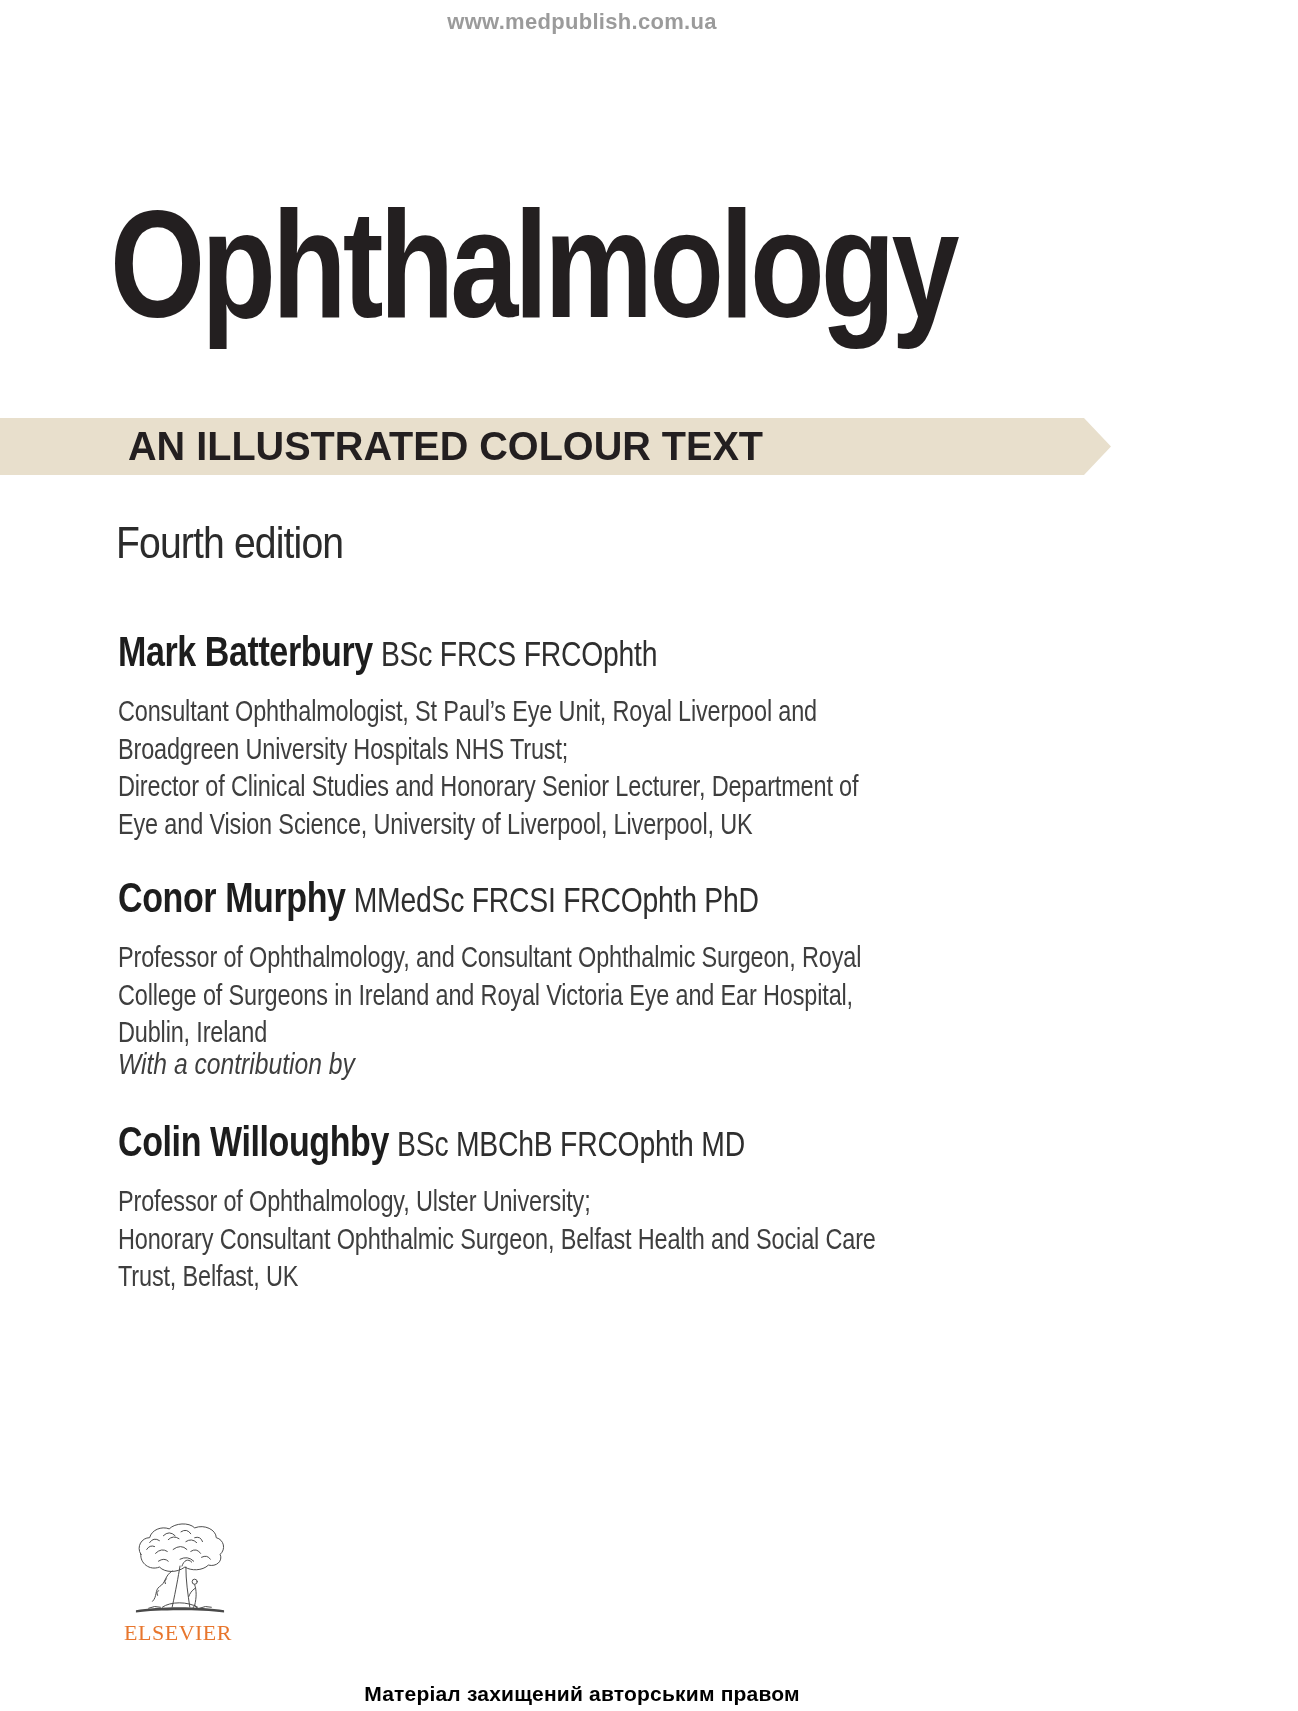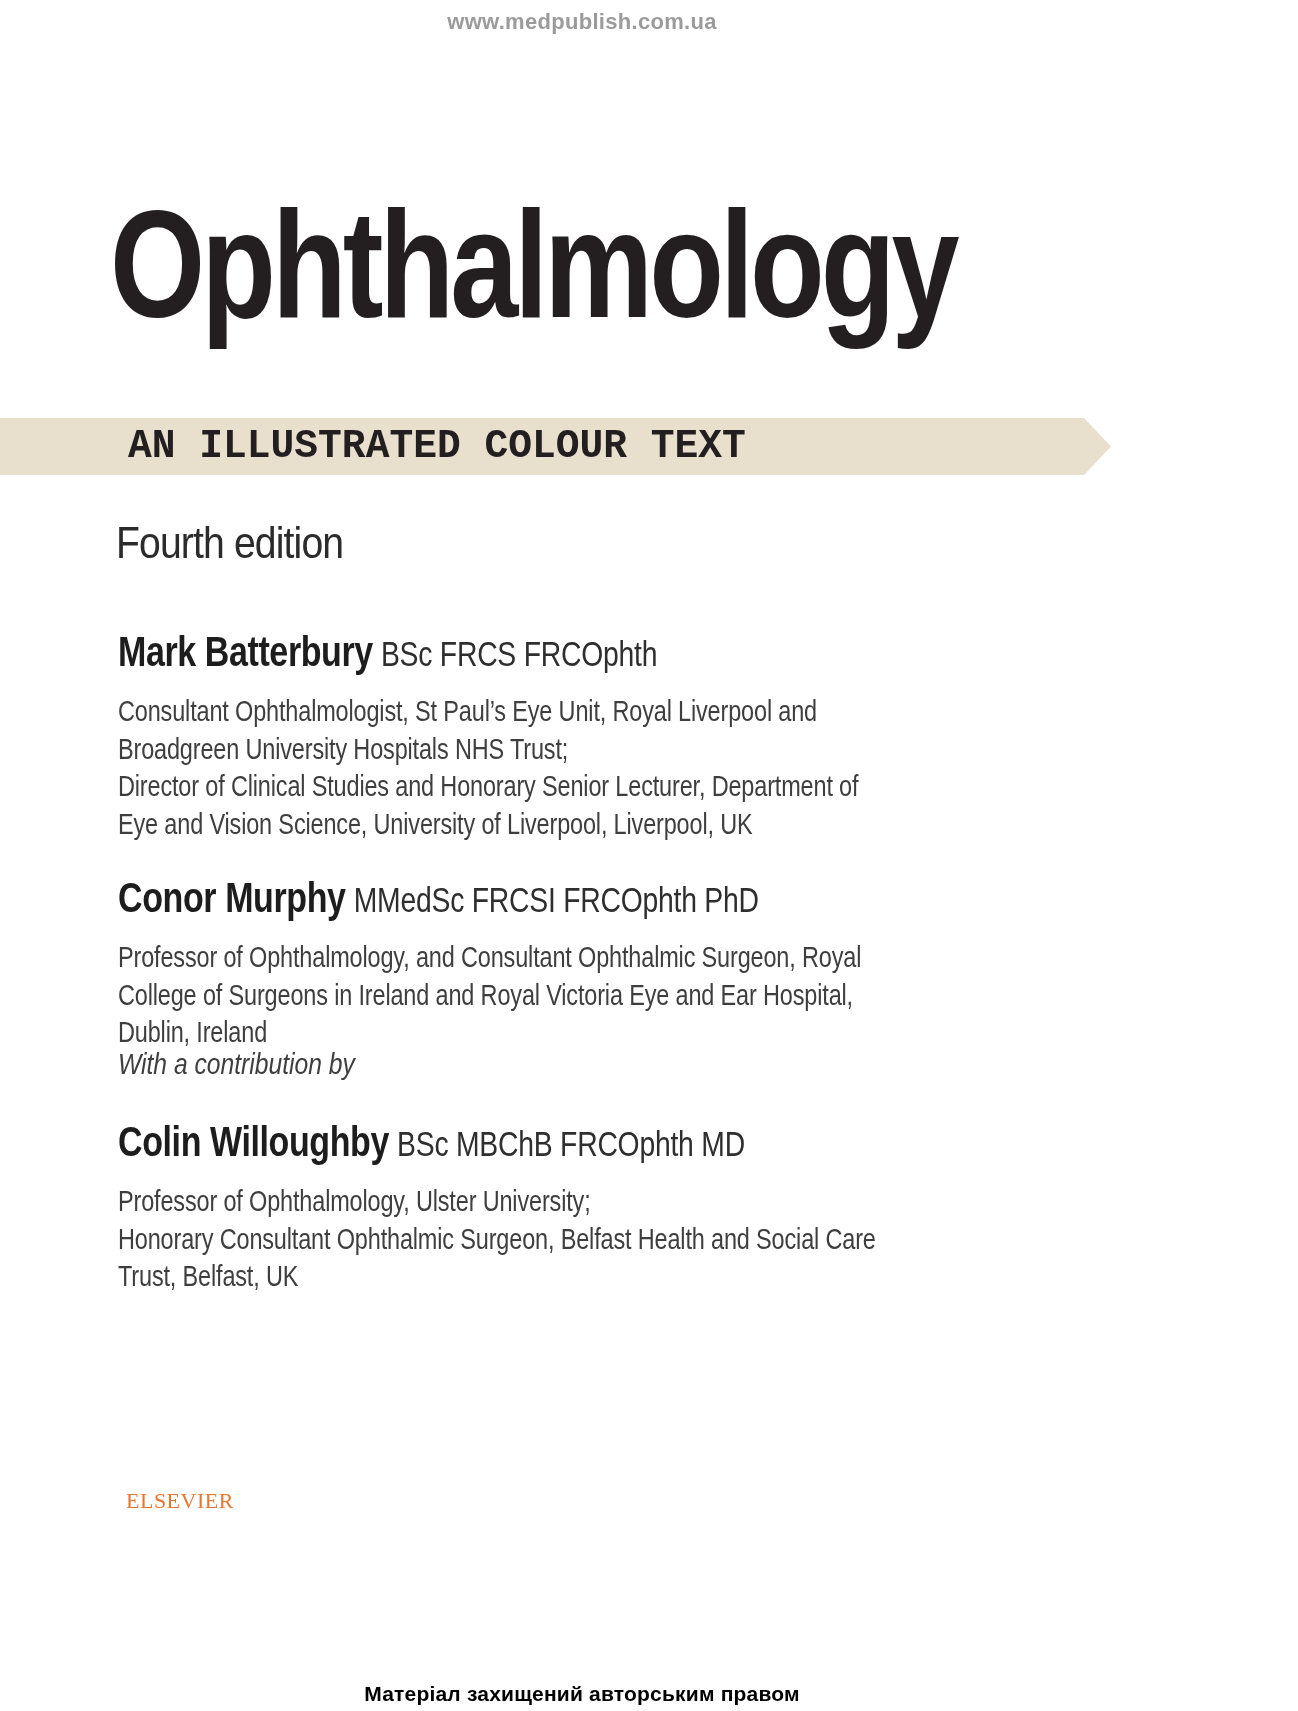--- a/index.html
+++ b/index.html
@@ -23,21 +23,21 @@
     font-size:153px; font-weight:bold; line-height:1;
     letter-spacing:-5px;
     transform:scaleX(0.80); transform-origin:left top;
     color:#231f20; white-space:nowrap;
   }
   .banner {
     position:absolute; left:0; top:418px;
     width:1111px; height:57px;
     background:#e8dfcc;
     clip-path:polygon(0 0, 1084px 0, 1111px 28.5px, 1084px 57px, 0 57px);
-    display:flex; align-items:center;font-family:Liberation Mono, monospace;
+    display:flex; align-items:center;
   }
   .banner-label {
     margin-left:128px;
     font-size:40px; font-weight:bold;
     letter-spacing:0px; color:#231f20;
     transform:scaleX(0.99); transform-origin:left center;
     white-space:nowrap;
   }
   .edition {
     position:absolute; left:116px; top:517px;
@@ -67,23 +67,23 @@
   .block-mark   { top:626px; }
   .block-conor  { top:872px; }
   .block-colin  { top:1116px; }
   .contribution-note {
     position:absolute; left:118px; top:1048px;
     font-size:29px; font-style:italic; color:#3e3e3e;
     transform:scaleX(0.85); transform-origin:left top;
     white-space:nowrap;
   }
   .publisher {
-    position:absolute; left:126px; top:1452px;
+    position:absolute; left:126px; top:1522px;
     width:106px;
-    display:flex; flex-direction:row; align-items:center;
+    display:flex; flex-direction:column; align-items:flex-end;
   }
   .publisher-logo { width:104px; height:94px; }
   .publisher-name {
     margin-top:4px;
     font-family:"Liberation Serif", serif;
     font-size:22px; color:#e8762d;
     letter-spacing:0.5px; white-space:nowrap;
   }
   .footer-notice {
     position:absolute; top:1682px; left:0; width:100%;

